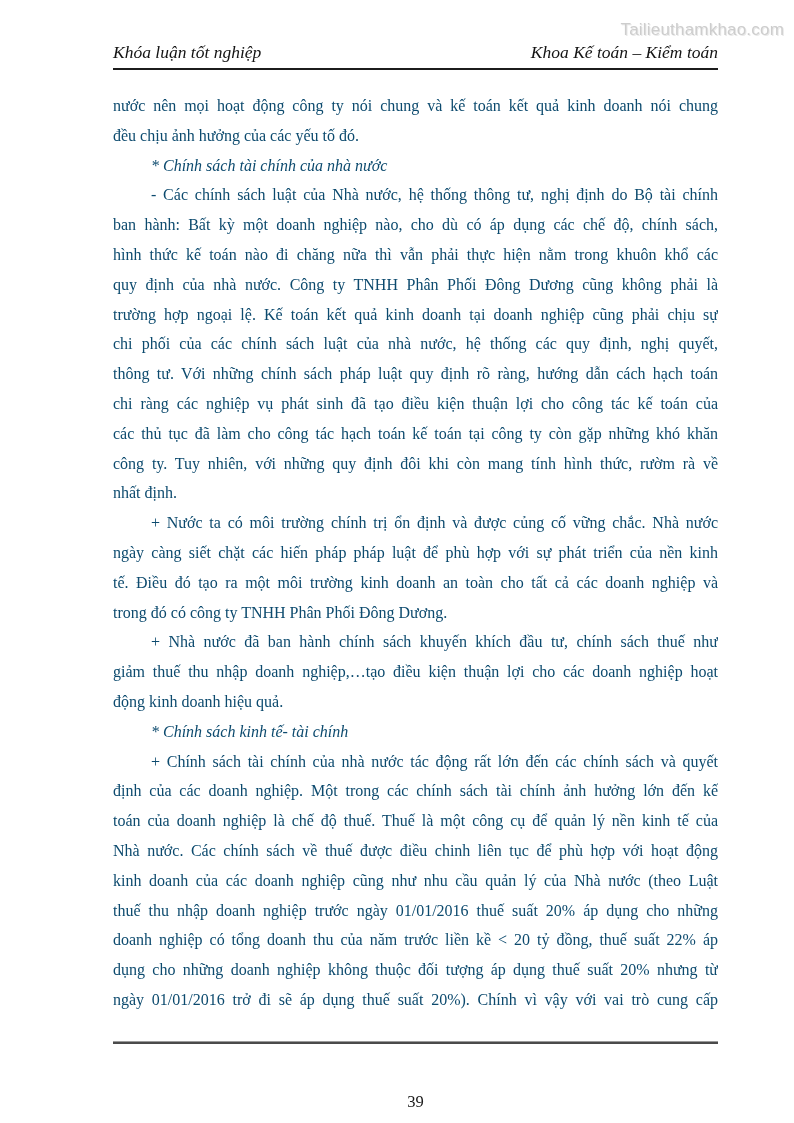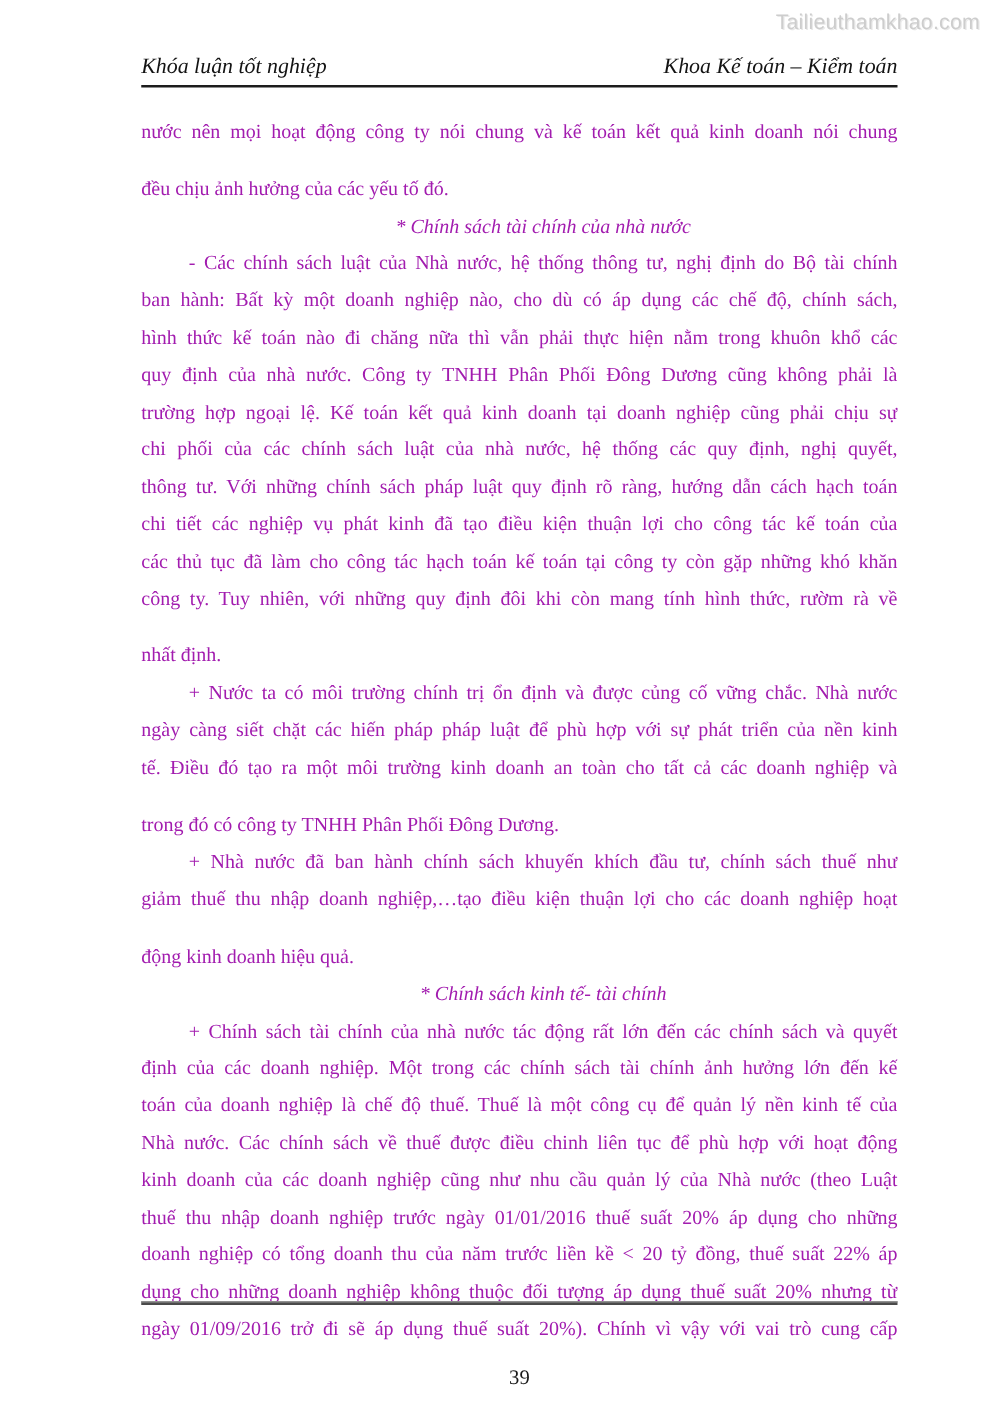--- a/index.html
+++ b/index.html
@@ -5,48 +5,48 @@
   html, body { margin: 0; padding: 0; }
   body {
     width: 794px; height: 1123px;
     background: #ffffff;
     font-family: "Liberation Serif", serif;
     color: #111111;
     position: relative;
     overflow: hidden;
   }
   .watermark {
-    position: absolute; top: 8px; right: 10px;
+    position: absolute; top: 20px; right: 10px;
     font-family: "Liberation Sans", sans-serif;
     font-size: 17px; color: #cdcdcd;
     text-shadow: 1px 1px 0 #e9e9e9;
     letter-spacing: 0.2px;
   }
   .header {
     position: absolute; left: 113px; top: 42px; width: 605px;
     display: flex; justify-content: space-between; align-items: baseline;
     font-style: italic; font-size: 17.5px; color: #131313; gap: 12px;
   }
   .header-rule {
     position: absolute; left: 113px; top: 68px; width: 605px;
     height: 2px; background: #1c1c1c;
   }
   .doc-body {
     position: absolute; left: 113px; top: 91px; width: 605px;
-    font-size: 16px; line-height: 29.8px; color: #a21caf;
+    font-size: 16px; line-height: 29.8px; color: #0c4a6e;
   }
   .line {
     height: 29.8px; overflow: hidden;
     text-align: justify; text-align-last: justify;
   }
-  .line.last { text-align-last: left; margin-top: 16px; }
+  .line.last { text-align-last: left; }
   .line.indent { text-indent: 38px; }
   .heading {
     height: 29.8px; overflow: hidden;
-    font-style: italic; text-indent: 38px; text-align: center;
+    font-style: italic; text-indent: 38px; text-align: left;
   }
   .footer-rule {
     position: absolute; left: 113px; top: 1041px; width: 605px;
     height: 2px; background: #4a4a4a; border-top: 1px solid #9a9a9a;
   }
   .page-number {
     position: absolute; left: 113px; top: 1046px; width: 605px;
     text-align: center; font-size: 16.5px; color: #1a1a1a; margin-top: 46px;
   }
 </style>
@@ -65,37 +65,37 @@
     <div class="line">nước nên mọi hoạt động công ty nói chung và kế toán kết quả kinh doanh nói chung</div>
     <div class="line last">đều chịu ảnh hưởng của các yếu tố đó.</div>
     <div class="heading">* Chính sách tài chính của nhà nước</div>
     <div class="line indent">- Các chính sách luật của Nhà nước, hệ thống thông tư, nghị định do Bộ tài chính</div>
     <div class="line">ban hành: Bất kỳ một doanh nghiệp nào, cho dù có áp dụng các chế độ, chính sách,</div>
     <div class="line">hình thức kế toán nào đi chăng nữa thì vẫn phải thực hiện nằm trong khuôn khổ các</div>
     <div class="line">quy định của nhà nước. Công ty TNHH Phân Phối Đông Dương cũng không phải là</div>
     <div class="line">trường hợp ngoại lệ. Kế toán kết quả kinh doanh tại doanh nghiệp cũng phải chịu sự</div>
     <div class="line">chi phối của các chính sách luật của nhà nước, hệ thống các quy định, nghị quyết,</div>
     <div class="line">thông tư. Với những chính sách pháp luật quy định rõ ràng, hướng dẫn cách hạch toán</div>
-    <div class="line">chi tiết các nghiệp vụ phát kinh đã tạo điều kiện thuận lợi cho công tác kế toán của</div>
+    <div class="line">chi ràng các nghiệp vụ phát sinh đã tạo điều kiện thuận lợi cho công tác kế toán của</div>
     <div class="line">các thủ tục đã làm cho công tác hạch toán kế toán tại công ty còn gặp những khó khăn</div>
     <div class="line">công ty. Tuy nhiên, với những quy định đôi khi còn mang tính hình thức, rườm rà về</div>
     <div class="line last">nhất định.</div>
     <div class="line indent">+ Nước ta có môi trường chính trị ổn định và được củng cố vững chắc. Nhà nước</div>
     <div class="line">ngày càng siết chặt các hiến pháp pháp luật để phù hợp với sự phát triển của nền kinh</div>
     <div class="line">tế. Điều đó tạo ra một môi trường kinh doanh an toàn cho tất cả các doanh nghiệp và</div>
     <div class="line last">trong đó có công ty TNHH Phân Phối Đông Dương.</div>
     <div class="line indent">+ Nhà nước đã ban hành chính sách khuyến khích đầu tư, chính sách thuế như</div>
     <div class="line">giảm thuế thu nhập doanh nghiệp,…tạo điều kiện thuận lợi cho các doanh nghiệp hoạt</div>
     <div class="line last">động kinh doanh hiệu quả.</div>
     <div class="heading">* Chính sách kinh tế- tài chính</div>
     <div class="line indent">+ Chính sách tài chính của nhà nước tác động rất lớn đến các chính sách và quyết</div>
     <div class="line">định của các doanh nghiệp. Một trong các chính sách tài chính ảnh hưởng lớn đến kế</div>
     <div class="line">toán của doanh nghiệp là chế độ thuế. Thuế là một công cụ để quản lý nền kinh tế của</div>
     <div class="line">Nhà nước. Các chính sách về thuế được điều chinh liên tục để phù hợp với hoạt động</div>
     <div class="line">kinh doanh của các doanh nghiệp cũng như nhu cầu quản lý của Nhà nước (theo Luật</div>
     <div class="line">thuế thu nhập doanh nghiệp trước ngày 01/01/2016 thuế suất 20% áp dụng cho những</div>
     <div class="line">doanh nghiệp có tổng doanh thu của năm trước liền kề &lt; 20 tỷ đồng, thuế suất 22% áp</div>
     <div class="line">dụng cho những doanh nghiệp không thuộc đối tượng áp dụng thuế suất 20% nhưng từ</div>
-    <div class="line">ngày 01/09/2016 trở đi sẽ áp dụng thuế suất 20%). Chính vì vậy với vai trò cung cấp</div>
+    <div class="line">ngày 01/01/2016 trở đi sẽ áp dụng thuế suất 20%). Chính vì vậy với vai trò cung cấp</div>
   </div>
 
 <div class="footer-rule"></div>
 <div class="page-number">39</div>
 
 </body></html>

